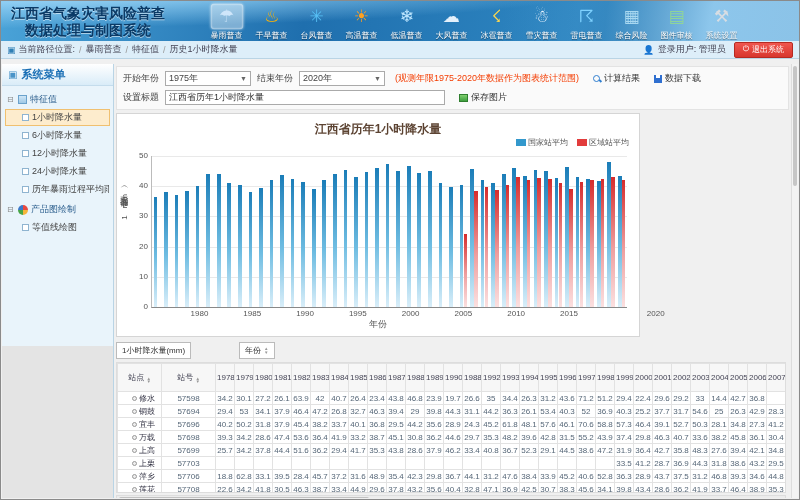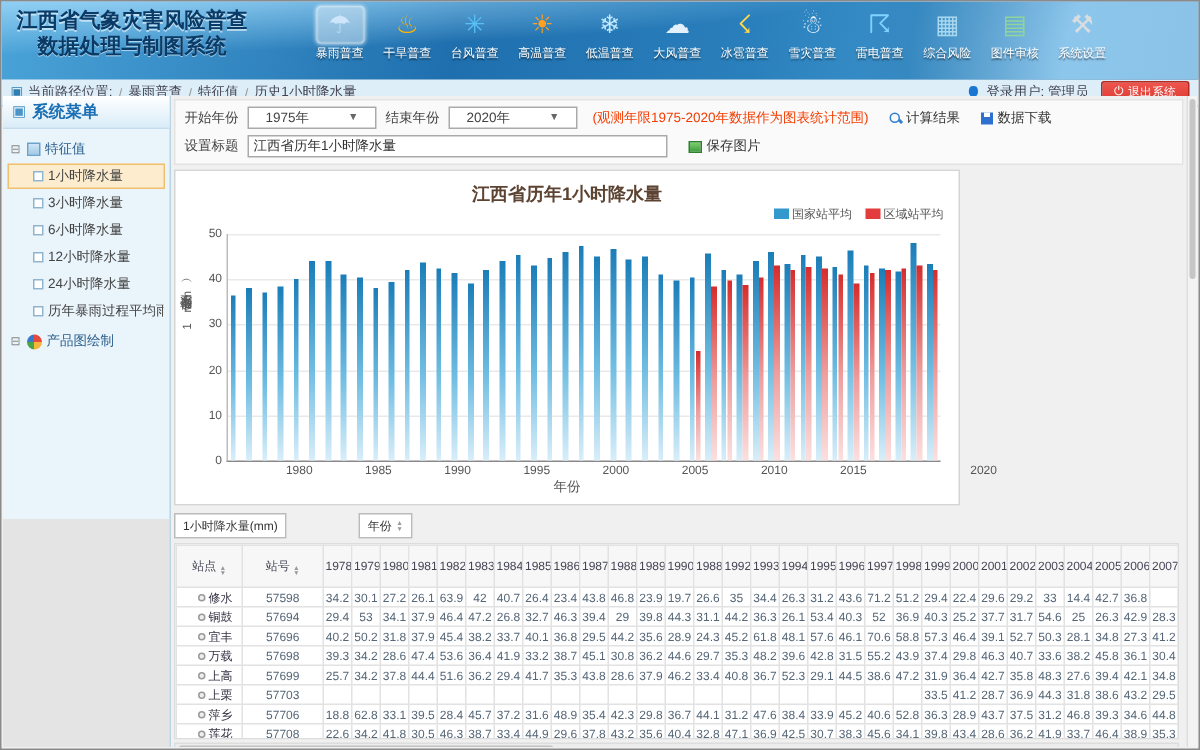--- a/index.html
+++ b/index.html
@@ -1,21 +1,21 @@
 <!DOCTYPE html>
 <html><head>
 <meta charset="utf-8">
 <style>
   * { box-sizing: border-box; margin: 0; padding: 0; }
   html,body { width:800px; height:500px; }
   body { font-family:"Liberation Sans","DejaVu Sans",sans-serif; background:#d8d4cc; position:relative; overflow:hidden; }
   .window { position:absolute; inset:0; border:1px solid #8a8a8a; background:#f0f0f0; overflow:hidden; }
 
   
-  .header { position:relative; height:52px; overflow:hidden;
+  .header { position:relative; height:40px; overflow:hidden;
     background:
       radial-gradient(circle at 108% 120%, rgba(160,215,250,.85) 0 18%, rgba(70,150,205,.4) 30%, transparent 42%),
       radial-gradient(ellipse at -5% -40%, rgba(150,210,245,.9) 0 22%, transparent 55%),
       linear-gradient(100deg,#4aa3d8 0%,#1f6fae 38%,#2e86c1 72%,#14507e 100%); }
   .app-title { position:absolute; left:10px; top:4px; color:#0a3a66; font-weight:bold; font-size:14px; line-height:17px; text-shadow:0 1px 0 rgba(255,255,255,.55); }
   .app-title .l2 { padding-left:14px; }
   .toolbar { position:absolute; left:203px; top:3px; display:flex; }
   .tool { width:45px; text-align:center; cursor:pointer; }
   .tool .ticon { width:32px; height:25px; margin:0 auto 1px; display:flex; align-items:center; justify-content:center; font-size:17px; border-radius:3px; }
   .tool.active .ticon { background:rgba(255,255,255,.40); box-shadow:0 0 3px rgba(255,255,255,.9), inset 0 0 2px #fff; }
@@ -44,21 +44,21 @@
   .tree-leaf.selected { background:#fdeccd; border-color:#f0c070; }
   .leaf-box { flex:none; display:inline-block; width:7px; height:7px; border:1px solid #8fb4d0; background:#fff; }
 
   .main { flex:1; position:relative; background:#f0f0f0; overflow:hidden; }
   .vscroll { position:absolute; right:0; top:0; bottom:0; width:7px; background:#f3f3f3; border-left:1px solid #ddd; }
   .vscroll .vthumb { position:absolute; top:2px; left:1px; width:4px; height:120px; background:#c6c6c6; border-radius:2px; }
 
   
   .controls { margin:2px 9px 0 2px; background:#fafafa; border:1px solid #e3e3e3; padding:2px 6px; font-size:9px; color:#444; }
   .ctrl-row { display:flex; align-items:center; gap:6px; height:19px; }
-  .sel { width:86px; height:15px; border:1px solid #aaa; background:#fff; display:flex; align-items:center; justify-content:space-between; padding:0 11px; cursor:pointer; }
+  .sel { width:86px; height:15px; border:1px solid #aaa; background:#fff; display:flex; align-items:center; justify-content:space-between; padding:0 3px; cursor:pointer; }
   .sel .arr { color:#666; font-size:7px; }
   .notice { color:#f43c00; margin-left:4px; white-space:nowrap; }
   .linkbtn { display:flex; align-items:center; gap:3px; cursor:pointer; color:#333; margin-left:8px; white-space:nowrap; }
   .mag { position:relative; width:8px; height:8px; }
   .mag::before { content:""; position:absolute; left:0; top:0; width:5px; height:5px; border:1.5px solid #2f7fd0; border-radius:50%; }
   .mag::after { content:""; position:absolute; left:5.5px; top:5.5px; width:3px; height:1.5px; background:#2f7fd0; transform:rotate(45deg); }
   .disk { width:8px; height:8px; background:#2f6fd0; position:relative; }
   .disk::after { content:""; position:absolute; left:2px; top:0; width:4px; height:3px; background:#fff; }
   .pic { width:9px; height:8px; background:linear-gradient(#7fcf6f,#3f9f3f); border:1px solid #2f7f2f; }
   .titlebox { width:280px; height:15px; border:1px solid #aaa; background:#fff; font-size:9px; padding:0 3px; font-family:inherit; color:#333; }
@@ -183,24 +183,20 @@
       <div class="tree">
           <div class="tree-group">
             <div class="tree-group-label">
               <span class="expander">⊟</span>
               <span class="grid-ic"></span>
               <span>特征值</span>
             </div>
             <div class="tree-leaf selected">
               <span class="leaf-box"></span>
               <span>1小时降水量</span>
-            </div>
-            <div class="tree-leaf">
-              <span class="leaf-box"></span>
-              <span>3小时降水量</span>
             </div>
             <div class="tree-leaf">
               <span class="leaf-box"></span>
               <span>6小时降水量</span>
             </div>
             <div class="tree-leaf">
               <span class="leaf-box"></span>
               <span>12小时降水量</span>
             </div>
             <div class="tree-leaf">
@@ -210,20 +206,24 @@
             <div class="tree-leaf">
               <span class="leaf-box"></span>
               <span>历年暴雨过程平均雨量</span>
             </div>
           </div>
           <div class="tree-group">
             <div class="tree-group-label">
               <span class="expander">⊟</span>
               <span class="pie-ic"></span>
               <span>产品图绘制</span>
+            </div>
+            <div class="tree-leaf">
+              <span class="leaf-box"></span>
+              <span>等值线绘图</span>
             </div>
           </div>
         </div>
     </div>
 
     <div class="main">
 
       <div class="controls">
         <div class="ctrl-row">
           <span>开始年份</span>

